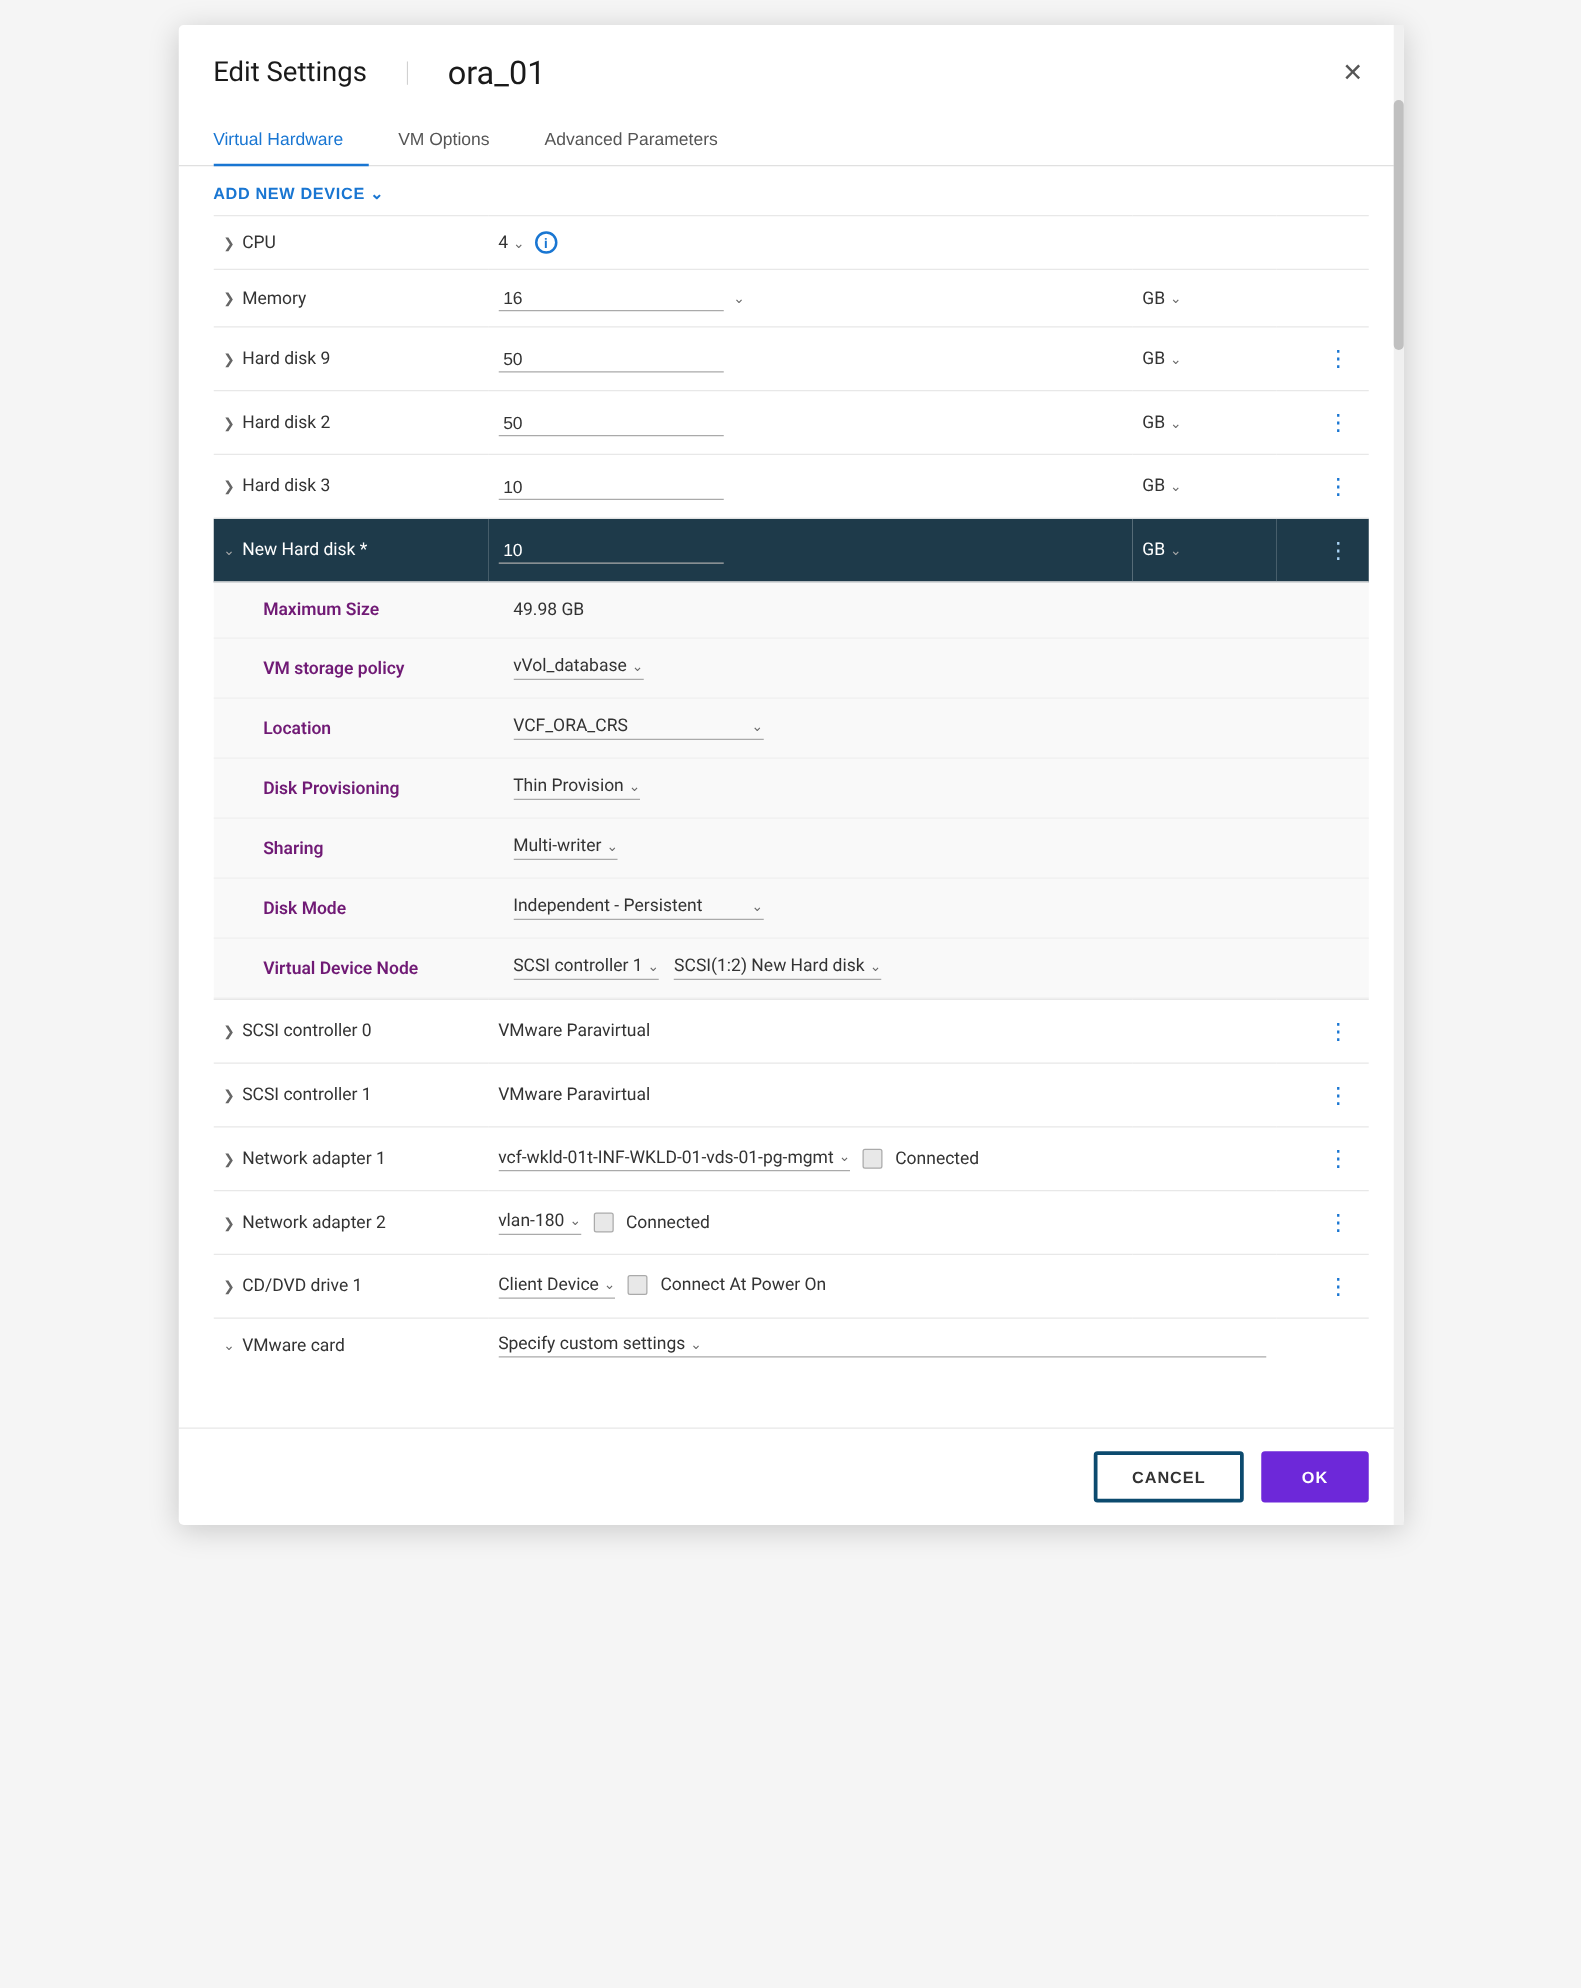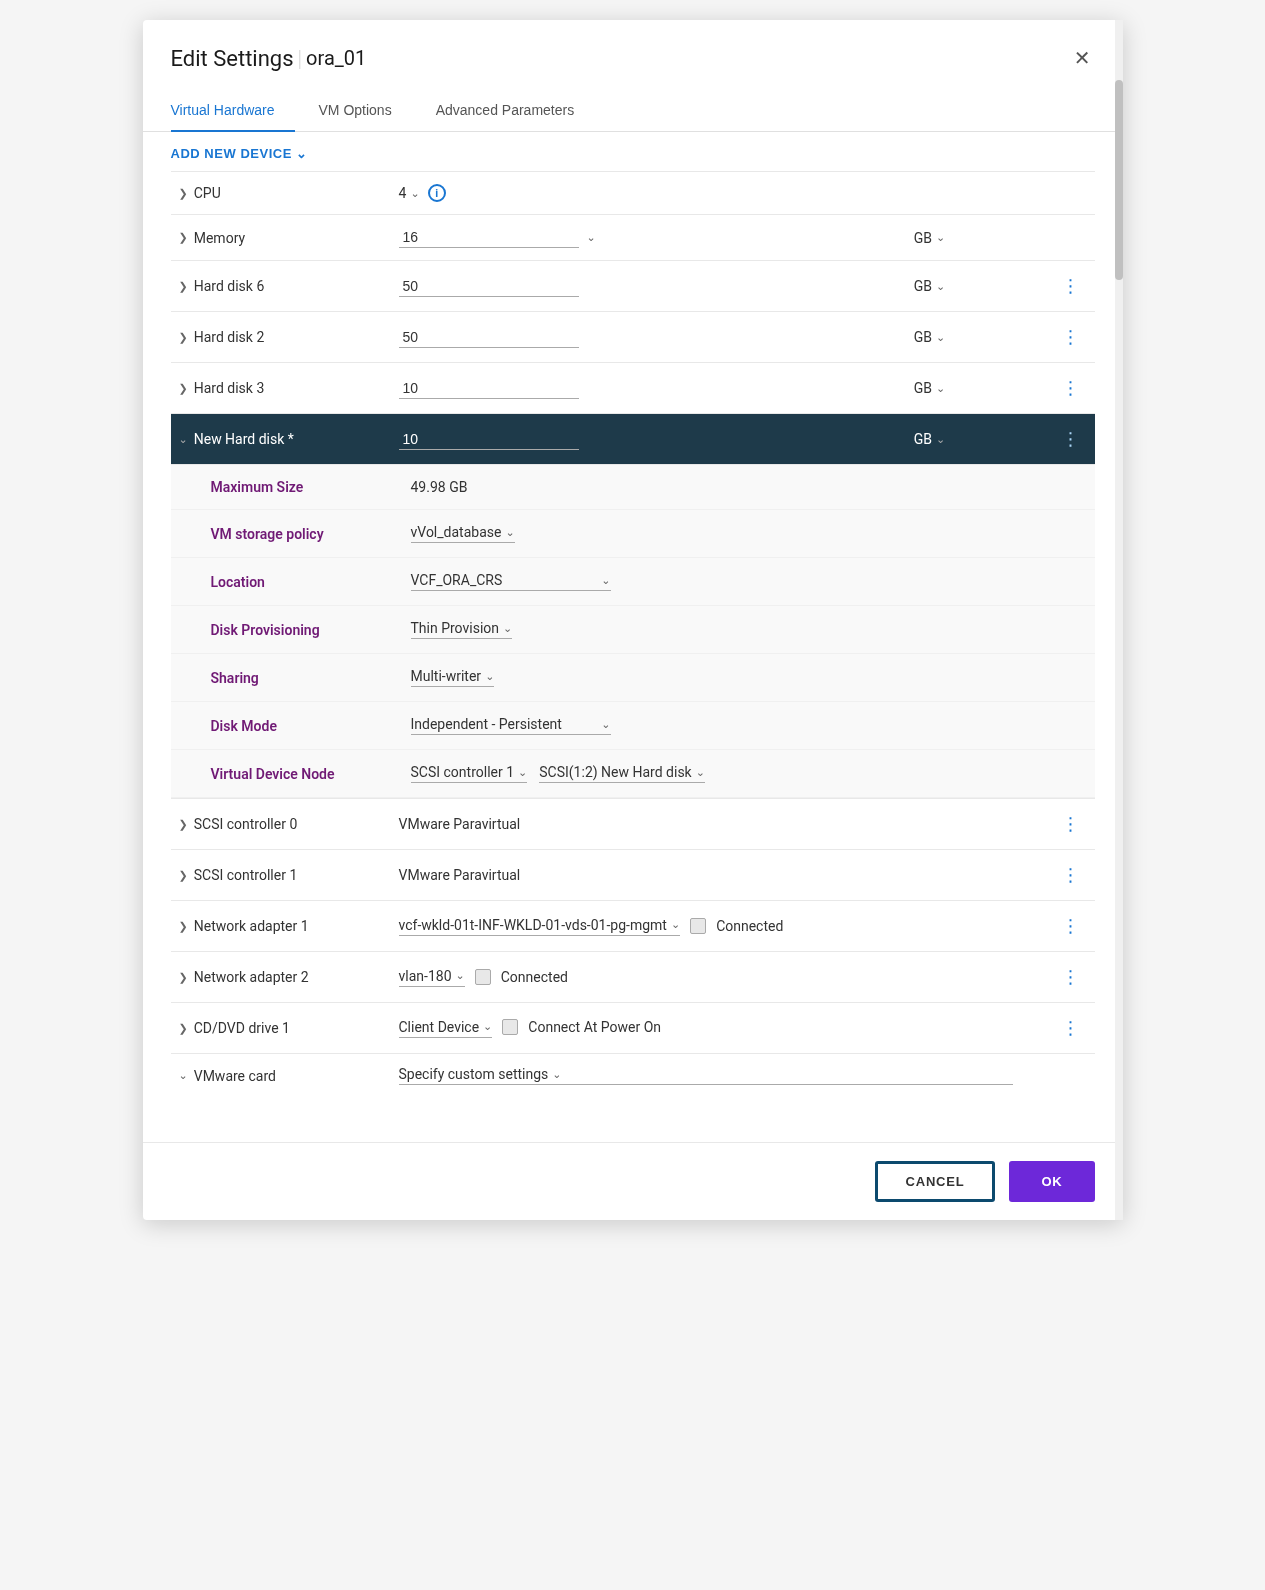--- a/index.html
+++ b/index.html
@@ -25,34 +25,34 @@
     .modal-header {
       display: flex;
       align-items: center;
       justify-content: space-between;
       padding: 22px 28px 16px 28px;
       border-bottom: none;
     }
     .modal-title {
       display: flex;
       align-items: center;
-      gap: 4px;
+      gap: 30px;
     }
     .modal-title-main {
       font-size: 22px;
       font-weight: 400;
       color: #1a1a1a;
     }
     .modal-title-divider {
       color: #ccc;
       font-size: 22px;
       font-weight: 200;
     }
     .modal-title-sub {
-      font-size: 20px;
+      font-size: 26px;
       font-weight: 400;
       color: #1a1a1a;
     }
     .close-btn {
       background: none;
       border: none;
       cursor: pointer;
       color: #555;
       font-size: 20px;
       padding: 4px;
@@ -362,21 +362,21 @@
             <span class="chev">⌄</span>
           </div>
         </td>
         <td></td>
       </tr>
 
       <tr class="hw-row">
         <td>
           <div class="row-label">
             <span class="chevron">❯</span>
-            <span>Hard disk 6</span>
+            <span>Hard disk 9</span>
           </div>
         </td>
         <td>
           <input class="value-input" type="text" value="50" style="width: 180px;">
         </td>
         <td>
           <div class="dropdown-inline">
             <span>GB</span>
             <span class="chev">⌄</span>
           </div>

